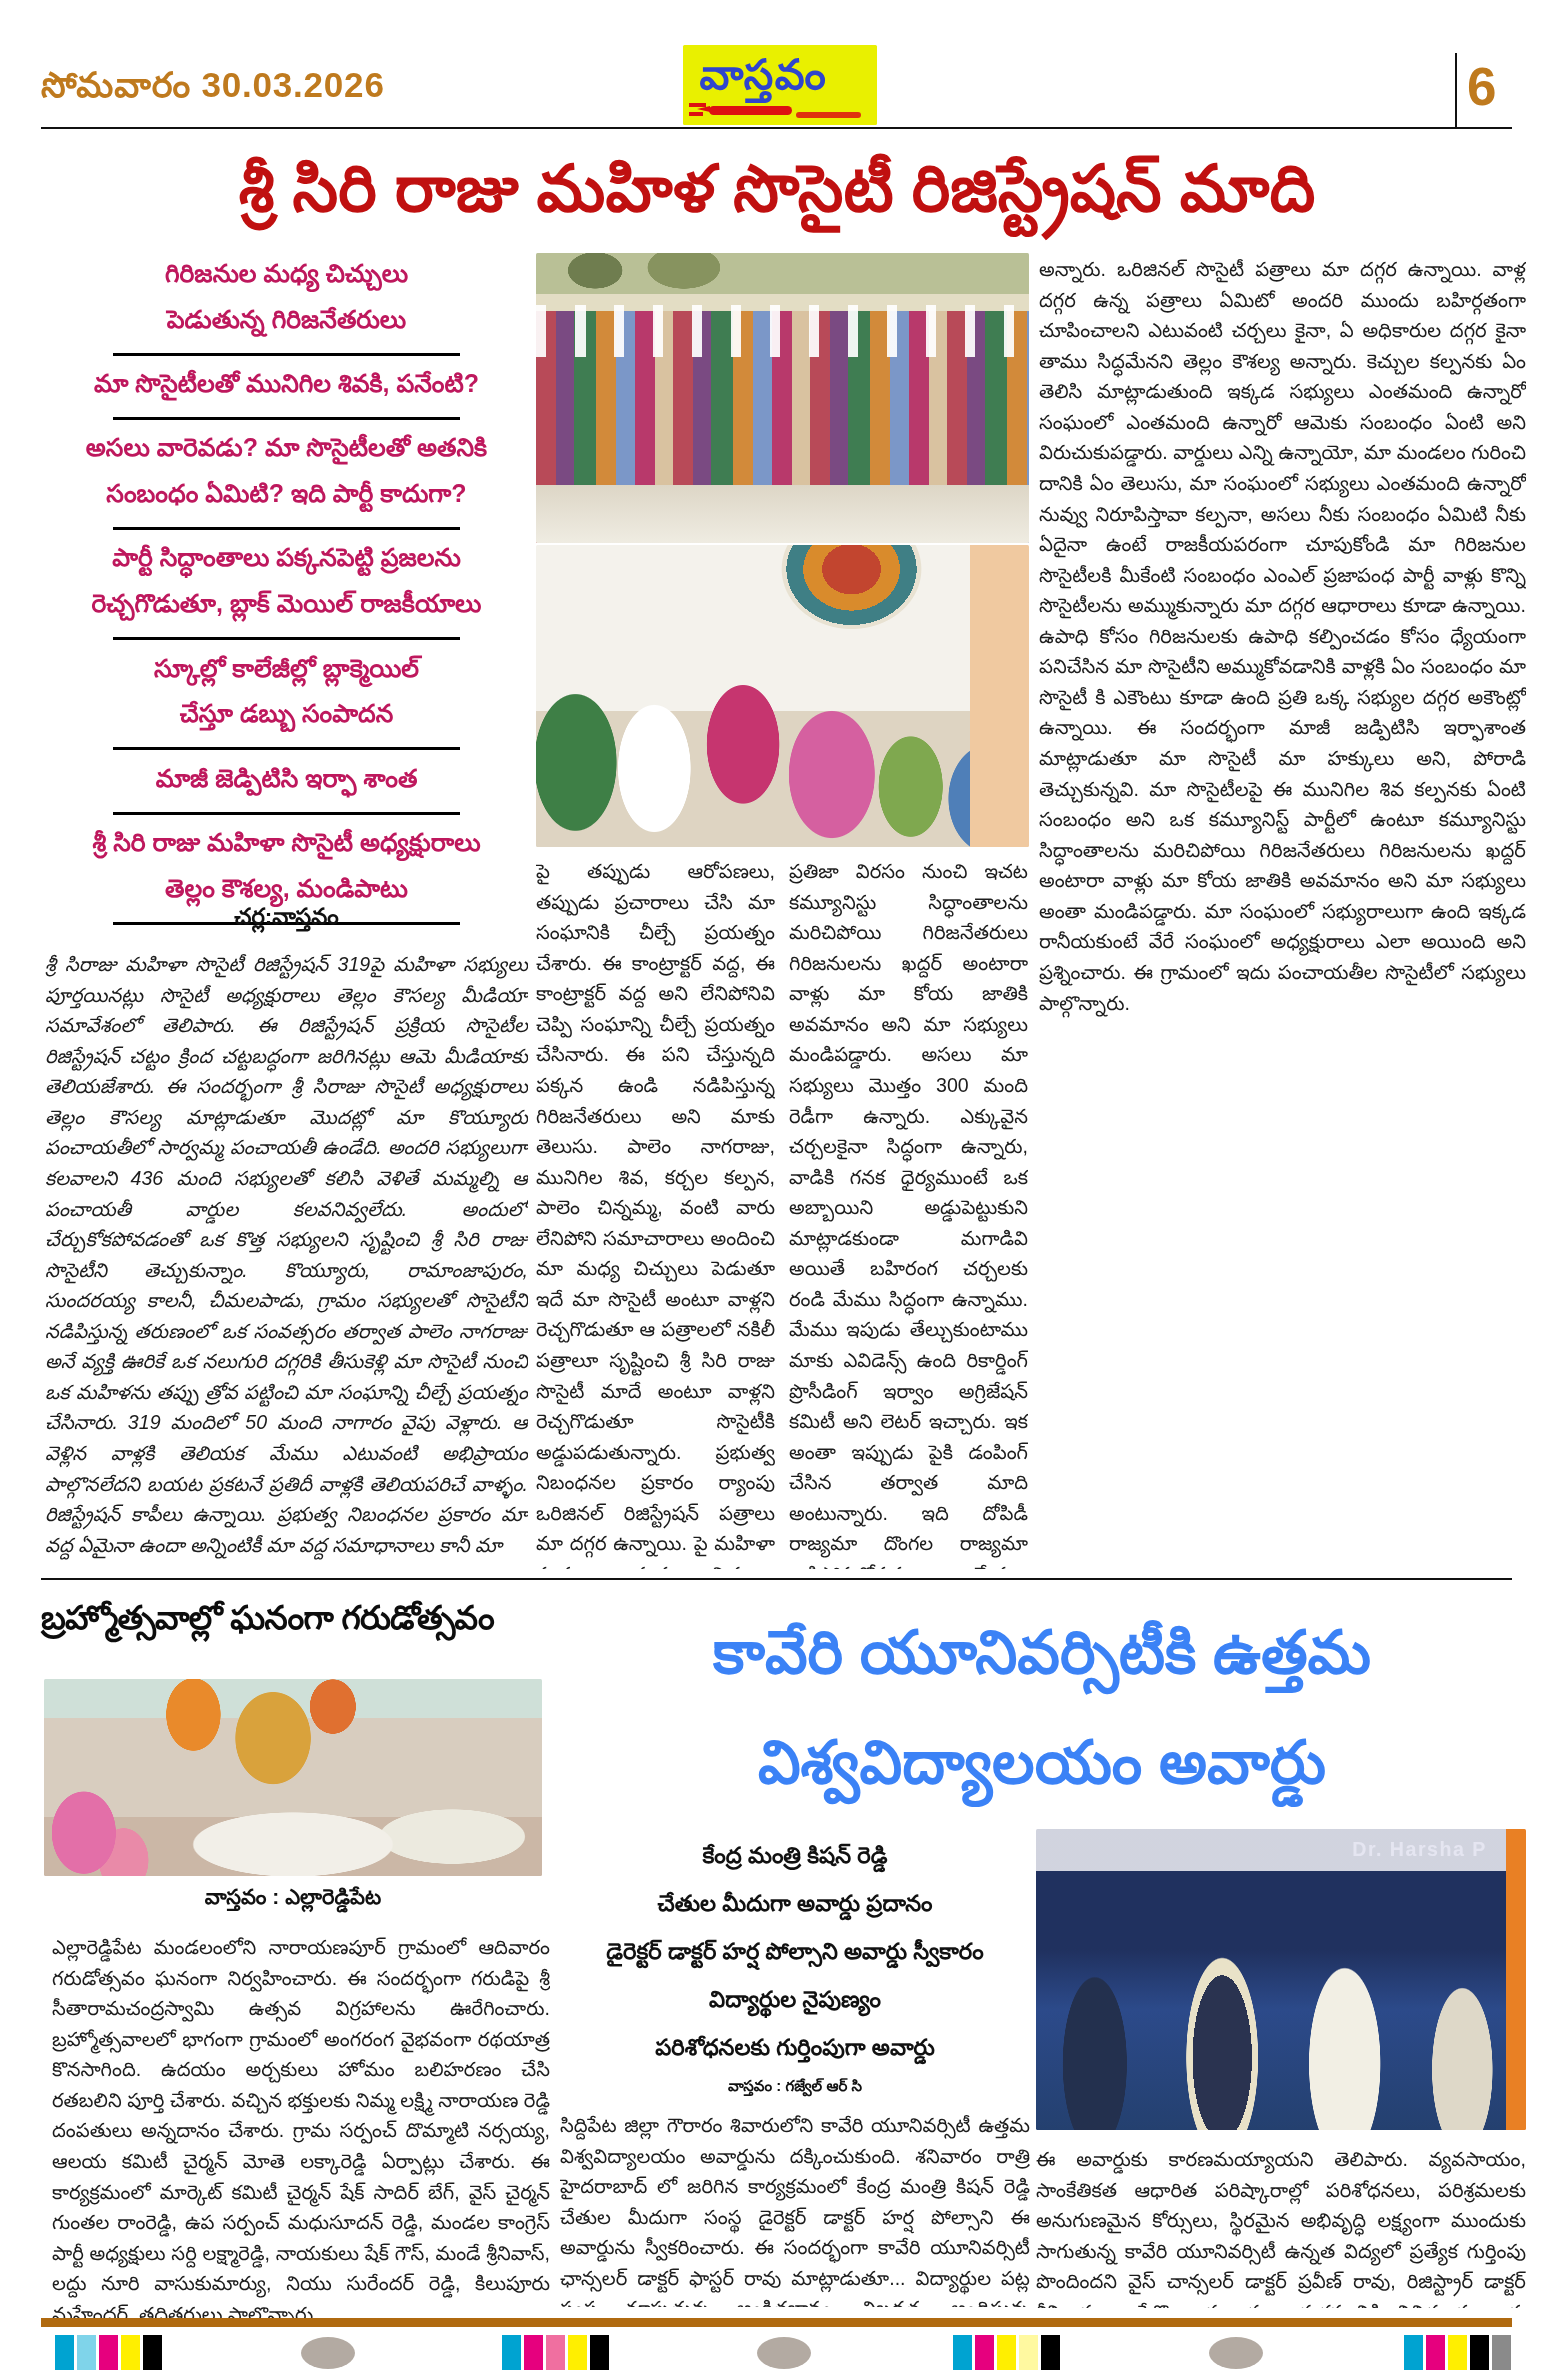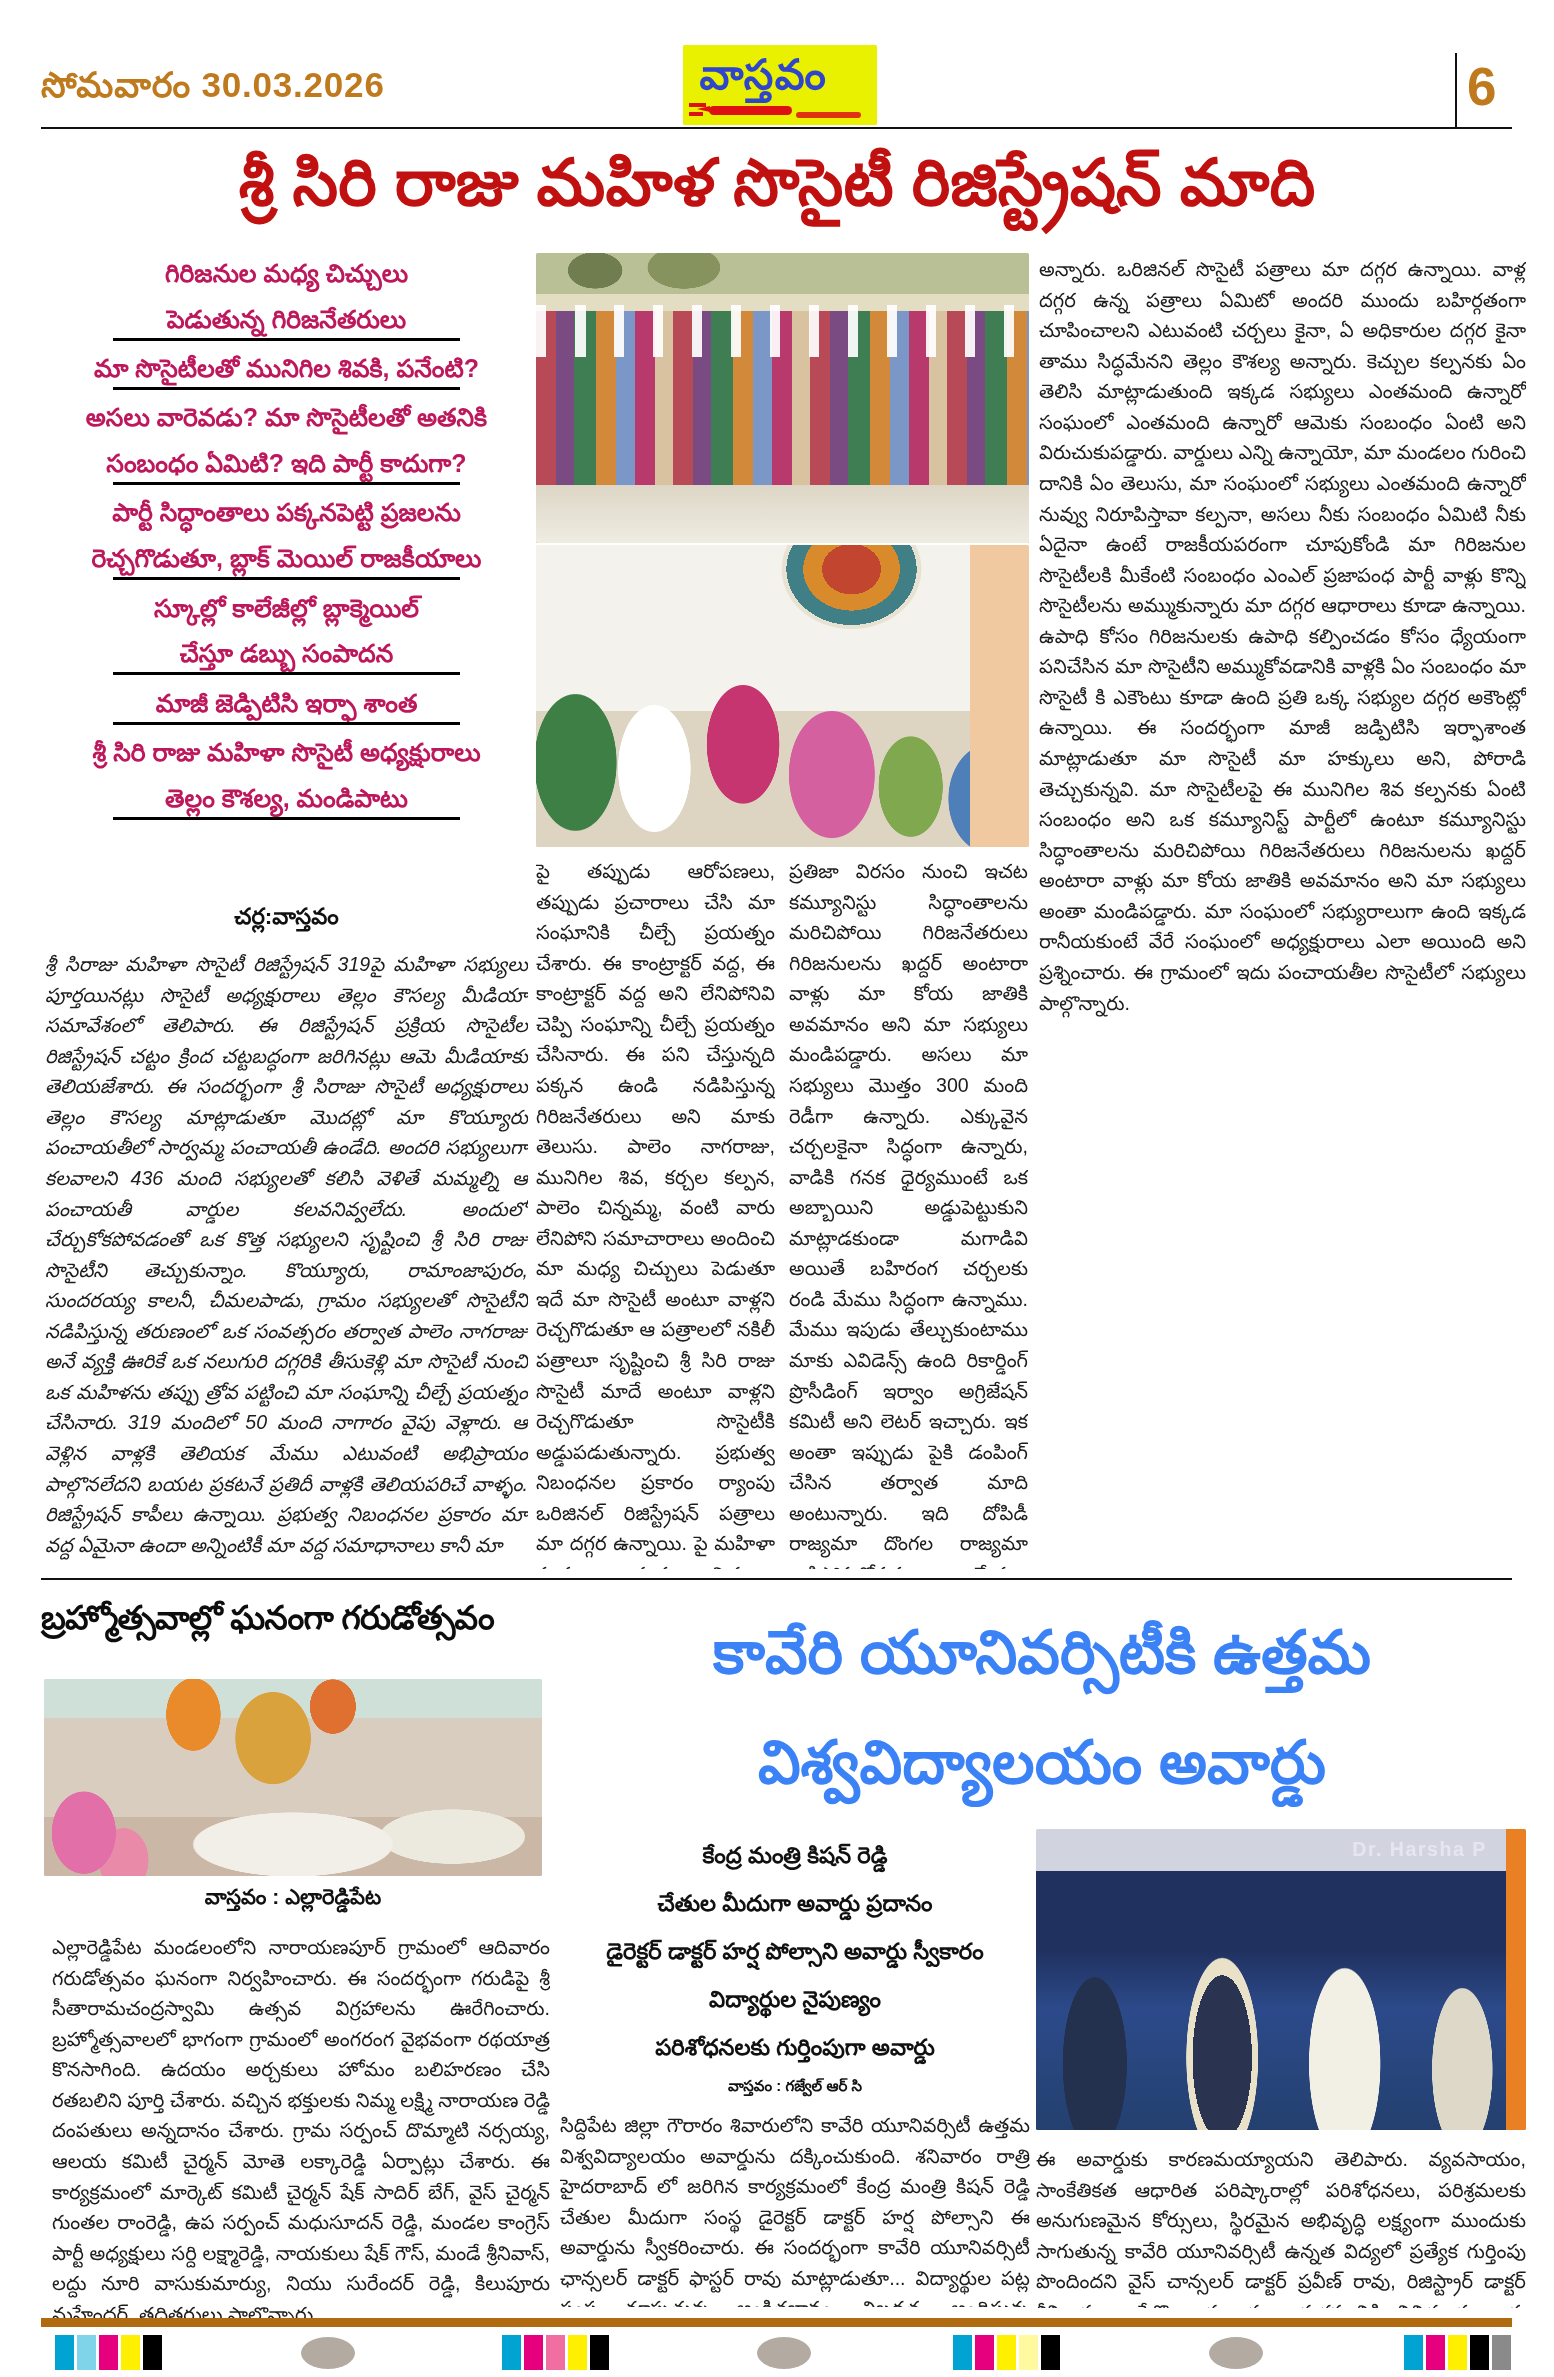--- a/index.html
+++ b/index.html
@@ -15,27 +15,27 @@
   .pen:before{content:"";position:absolute;left:-12px;top:0.8px;border-right:13.5px solid #dd1111;
               border-top:3.8px solid transparent;border-bottom:3.8px solid transparent;}
   .logo-mark-a{position:absolute;left:6px;bottom:18px;width:16.5px;height:3.8px;background:#dd1111;}
   .logo-mark-b{position:absolute;left:6px;bottom:9px;width:13.5px;height:3.8px;background:#dd1111;}
   .logo-mark-c{position:absolute;left:113px;bottom:7.5px;width:65px;height:6px;background:#dd1111;border-radius:3px;opacity:.85;}
   .pageno-line{left:1455px;top:53px;width:2.3px;height:75px;background:#111;}
   .pageno{left:1467px;top:56px;font-size:53px;font-weight:800;color:#bf7a1e;}
   .header-rule{left:41px;top:127px;width:1471px;height:2.3px;background:#111;}
 
   
-  .main-headline{left:30px;top:138px;width:1494px;text-align:center;font-size:65px;line-height:90px;
+  .main-headline{left:30px;top:144px;width:1494px;text-align:center;font-size:65px;line-height:90px;
                  font-weight:800;color:#c01010;letter-spacing:0px;}
 
   
   .intro{left:45px;top:257px;width:483px;}
   .intro-item{font-size:25px;line-height:33px;font-weight:bold;text-align:center;color:#be185d;margin:0 0 12.8px 0;}
-  .intro-item.rule-after{padding-bottom:5px;margin-bottom:11.3px;position:relative;}
+  .intro-item.rule-after{padding-bottom:20px;margin-bottom:11.3px;position:relative;}
   .intro-item.rule-after:after{content:"";position:absolute;left:14%;right:14%;bottom:0;border-bottom:3px solid #000;}
 
   .byline{font-weight:bold;text-align:center;font-size:22.6px;color:#111;}
   .byline1{left:45px;top:904px;width:483px;}
 
   
   .bodytext{font-size:19.6px;line-height:1.56;text-align:justify;color:#1c1c1c;overflow:hidden;}
   .col1{left:45px;top:949px;width:483px;height:618px;font-style:italic;}
   .col2{left:536px;top:856px;width:239px;height:713px;}
   .col3{left:789px;top:856px;width:239px;height:713px;}

